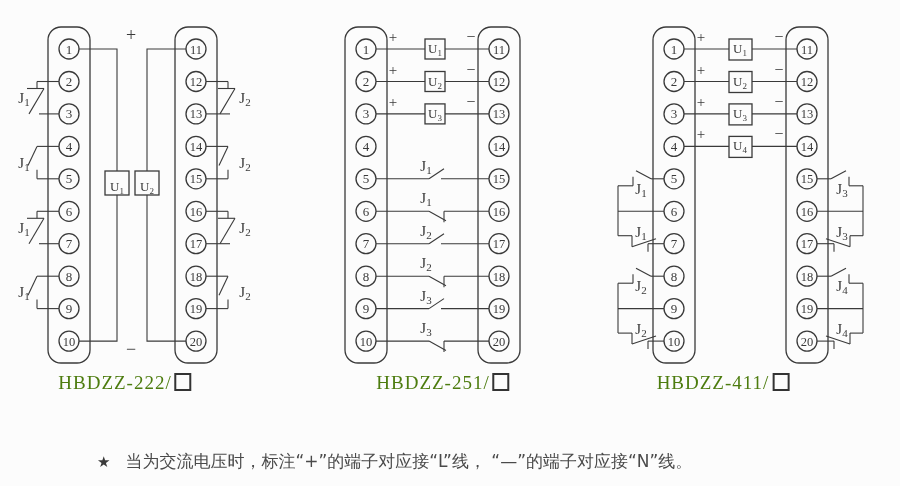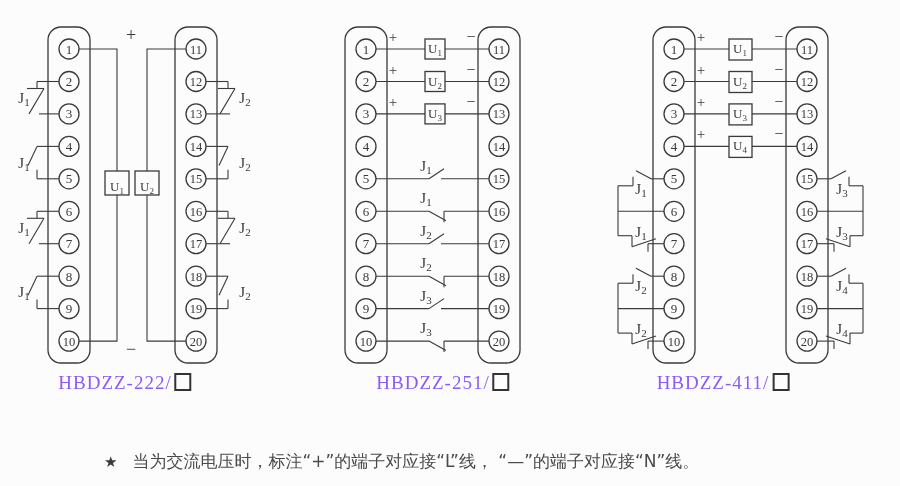--- a/index.html
+++ b/index.html
@@ -5,24 +5,24 @@
   html,body{margin:0;padding:0;}
   .page{position:relative;width:900px;height:486px;background:#fcfcfc;
         font-family:"Liberation Serif",serif;color:#3a3a3a;overflow:hidden;}
   .page svg{position:absolute;left:0;top:0;}
   svg path,svg rect,svg circle{stroke:#3a3a3a;fill:none;}
   svg path{stroke-width:1.1;}
   svg rect{stroke-width:1.3;}
   svg circle{stroke-width:1.3;fill:#fcfcfc;}
   svg text{fill:#3a3a3a;font-family:"Liberation Serif",serif;}
   .caption{position:absolute;top:372px;transform:translateX(-50%);
-           font-size:19px;letter-spacing:1px;white-space:nowrap;color:#8b5cf6;}
+           font-size:19px;letter-spacing:1px;white-space:nowrap;color:#4d7c0f;}
   .cbox{display:inline-block;width:13px;height:14px;border:2px solid #333;
         margin-left:3px;vertical-align:-2px;}
-  .note{position:absolute;left:104px;top:450px;font-family:"DejaVu Sans","Liberation Sans",sans-serif;
+  .note{position:absolute;left:97px;top:450px;font-family:"DejaVu Sans","Liberation Sans",sans-serif;
         font-size:17px;color:#4a4a4a;white-space:nowrap;}
   .star{margin-right:15px;font-size:15px;color:#3a3a3a;}
 </style>
 </head>
 <body>
 
 <div class="page">
   <svg id="diagram-svg" width="900" height="430" viewBox="0 0 900 430">
       <path d="M79 49 H117 V171"></path>
       <path d="M117 195 V341.1 H79"></path>

